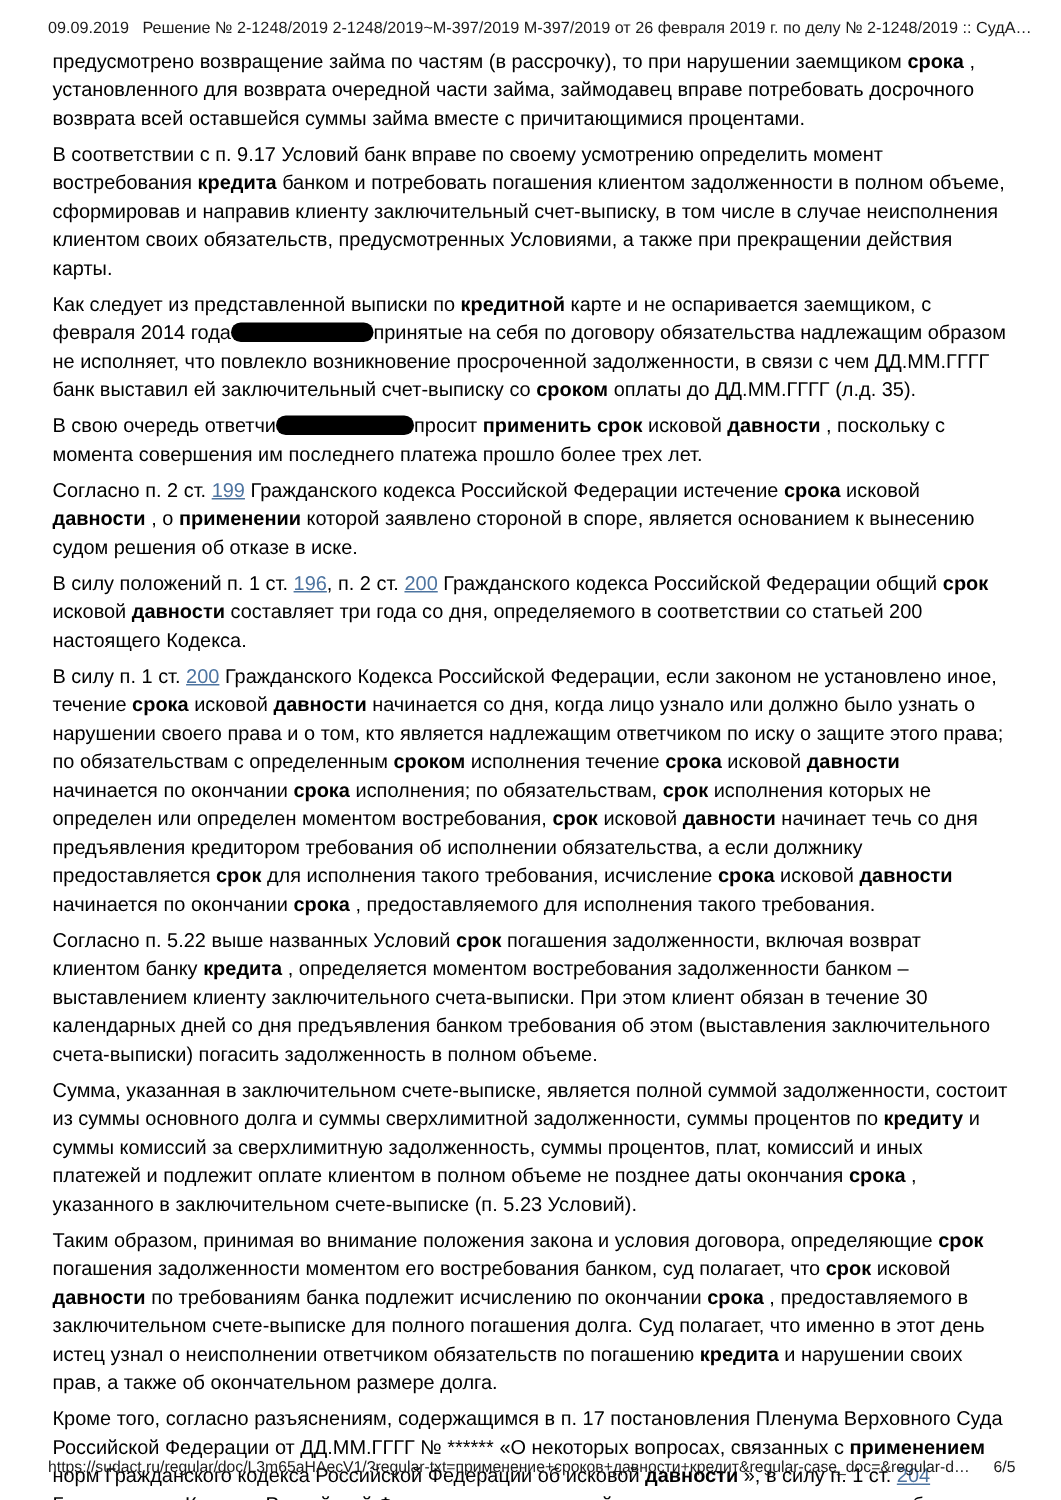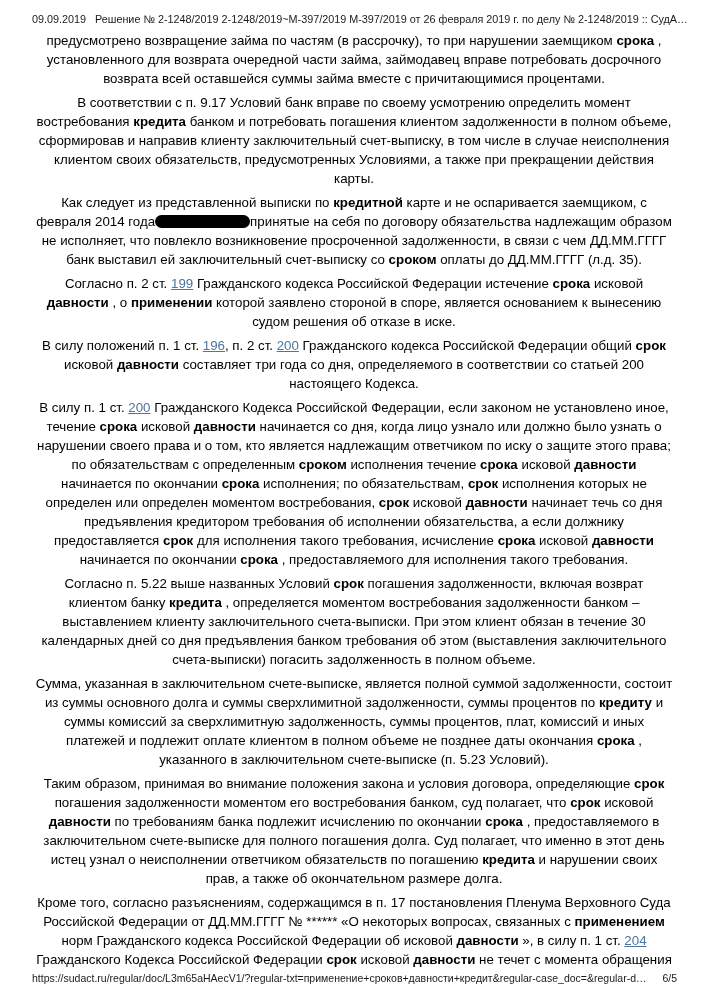--- a/index.html
+++ b/index.html
@@ -21,21 +21,21 @@
   .header-title {
     position: absolute; left: 95px; right: 18px; top: 0;
     text-align: center;
     overflow: hidden; text-overflow: ellipsis;
   }
   .doc {
     position: absolute; top: 31px; left: 35px; width: 638px;
     font-size: 13.3px; line-height: 19px;
     text-align: left;
   }
-  .para { margin: 0 0 5px 0; padding: 0; text-align: center; }
+  .para { margin: 0 0 5px 0; padding: 0; }
   .hl { font-weight: bold; }
   .statute-link { color: var(--link-color); cursor: pointer; }
   .redact {
     display: inline-block; height: 13px; background: #000;
     border-radius: 7px; vertical-align: -2px;
   }
   .print-footer {
     position: absolute; left: 32px; right: 30px; bottom: 16px;
     font-size: 10.5px; color: #1a1a1a;
     display: flex; justify-content: space-between; align-items: baseline;
@@ -48,20 +48,21 @@
 
 <div class="print-header">
   <span class="header-date">09.09.2019</span>
   <span class="header-title">Решение № 2-1248/2019 2-1248/2019~М-397/2019 М-397/2019 от 26 февраля 2019 г. по делу № 2-1248/2019 :: СудАкт.ру</span>
 </div>
 
 <div class="doc">
     <p class="para"><span>предусмотрено возвращение займа по частям (в рассрочку), то при нарушении заемщиком </span><span class="hl">срока</span><span> , установленного для возврата очередной части займа, займодавец вправе потребовать досрочного возврата всей оставшейся суммы займа вместе с причитающимися процентами.</span></p>
     <p class="para"><span>В соответствии с п. 9.17 Условий банк вправе по своему усмотрению определить момент востребования </span><span class="hl">кредита</span><span> банком и потребовать погашения клиентом задолженности в полном объеме, сформировав и направив клиенту заключительный счет-выписку, в том числе в случае неисполнения клиентом своих обязательств, предусмотренных Условиями, а также при прекращении действия карты.</span></p>
     <p class="para"><span>Как следует из представленной выписки по </span><span class="hl">кредитной</span><span> карте и не оспаривается заемщиком, с февраля 2014 года</span><span class="redact" style="width: 95px; background: rgb(0, 0, 0);"></span><span>принятые на себя по договору обязательства надлежащим образом не исполняет, что повлекло возникновение просроченной задолженности, в связи с чем ДД.ММ.ГГГГ банк выставил ей заключительный счет-выписку со </span><span class="hl">сроком</span><span> оплаты до ДД.ММ.ГГГГ (л.д. 35).</span></p>
+    <p class="para"><span>В свою очередь ответчи</span><span class="redact" style="width: 92px; background: rgb(0, 0, 0);"></span><span>просит </span><span class="hl">применить срок</span><span> исковой </span><span class="hl">давности</span><span> , поскольку с момента совершения им последнего платежа прошло более трех лет.</span></p>
     <p class="para"><span>Согласно п. 2 ст. </span><a class="statute-link" href="#">199</a><span> Гражданского кодекса Российской Федерации истечение </span><span class="hl">срока</span><span> исковой </span><span class="hl">давности</span><span> , о </span><span class="hl">применении</span><span> которой заявлено стороной в споре, является основанием к вынесению судом решения об отказе в иске.</span></p>
     <p class="para"><span>В силу положений п. 1 ст. </span><a class="statute-link" href="#">196</a><span>, п. 2 ст. </span><a class="statute-link" href="#">200</a><span> Гражданского кодекса Российской Федерации общий </span><span class="hl">срок</span><span> исковой </span><span class="hl">давности</span><span> составляет три года со дня, определяемого в соответствии со статьей 200 настоящего Кодекса.</span></p>
     <p class="para"><span>В силу п. 1 ст. </span><a class="statute-link" href="#">200</a><span> Гражданского Кодекса Российской Федерации, если законом не установлено иное, течение </span><span class="hl">срока</span><span> исковой </span><span class="hl">давности</span><span> начинается со дня, когда лицо узнало или должно было узнать о нарушении своего права и о том, кто является надлежащим ответчиком по иску о защите этого права; по обязательствам с определенным </span><span class="hl">сроком</span><span> исполнения течение </span><span class="hl">срока</span><span> исковой </span><span class="hl">давности</span><span> начинается по окончании </span><span class="hl">срока</span><span> исполнения; по обязательствам, </span><span class="hl">срок</span><span> исполнения которых не определен или определен моментом востребования, </span><span class="hl">срок</span><span> исковой </span><span class="hl">давности</span><span> начинает течь со дня предъявления кредитором требования об исполнении обязательства, а если должнику предоставляется </span><span class="hl">срок</span><span> для исполнения такого требования, исчисление </span><span class="hl">срока</span><span> исковой </span><span class="hl">давности</span><span> начинается по окончании </span><span class="hl">срока</span><span> , предоставляемого для исполнения такого требования.</span></p>
     <p class="para"><span>Согласно п. 5.22 выше названных Условий </span><span class="hl">срок</span><span> погашения задолженности, включая возврат клиентом банку </span><span class="hl">кредита</span><span> , определяется моментом востребования задолженности банком – выставлением клиенту заключительного счета-выписки. При этом клиент обязан в течение 30 календарных дней со дня предъявления банком требования об этом (выставления заключительного счета-выписки) погасить задолженность в полном объеме.</span></p>
     <p class="para"><span>Сумма, указанная в заключительном счете-выписке, является полной суммой задолженности, состоит из суммы основного долга и суммы сверхлимитной задолженности, суммы процентов по </span><span class="hl">кредиту</span><span> и суммы комиссий за сверхлимитную задолженность, суммы процентов, плат, комиссий и иных платежей и подлежит оплате клиентом в полном объеме не позднее даты окончания </span><span class="hl">срока</span><span> , указанного в заключительном счете-выписке (п. 5.23 Условий).</span></p>
     <p class="para"><span>Таким образом, принимая во внимание положения закона и условия договора, определяющие </span><span class="hl">срок</span><span> погашения задолженности моментом его востребования банком, суд полагает, что </span><span class="hl">срок</span><span> исковой </span><span class="hl">давности</span><span> по требованиям банка подлежит исчислению по окончании </span><span class="hl">срока</span><span> , предоставляемого в заключительном счете-выписке для полного погашения долга. Суд полагает, что именно в этот день истец узнал о неисполнении ответчиком обязательств по погашению </span><span class="hl">кредита</span><span> и нарушении своих прав, а также об окончательном размере долга.</span></p>
     <p class="para"><span>Кроме того, согласно разъяснениям, содержащимся в п. 17 постановления Пленума Верховного Суда Российской Федерации от ДД.ММ.ГГГГ № ****** «О некоторых вопросах, связанных с </span><span class="hl">применением</span><span> норм Гражданского кодекса Российской Федерации об исковой </span><span class="hl">давности</span><span> », в силу п. 1 ст. </span><a class="statute-link" href="#">204</a><span> Гражданского Кодекса Российской Федерации </span><span class="hl">срок</span><span> исковой </span><span class="hl">давности</span><span> не течет с момента обращения</span></p>
   </div>
 
 <div class="print-footer">

